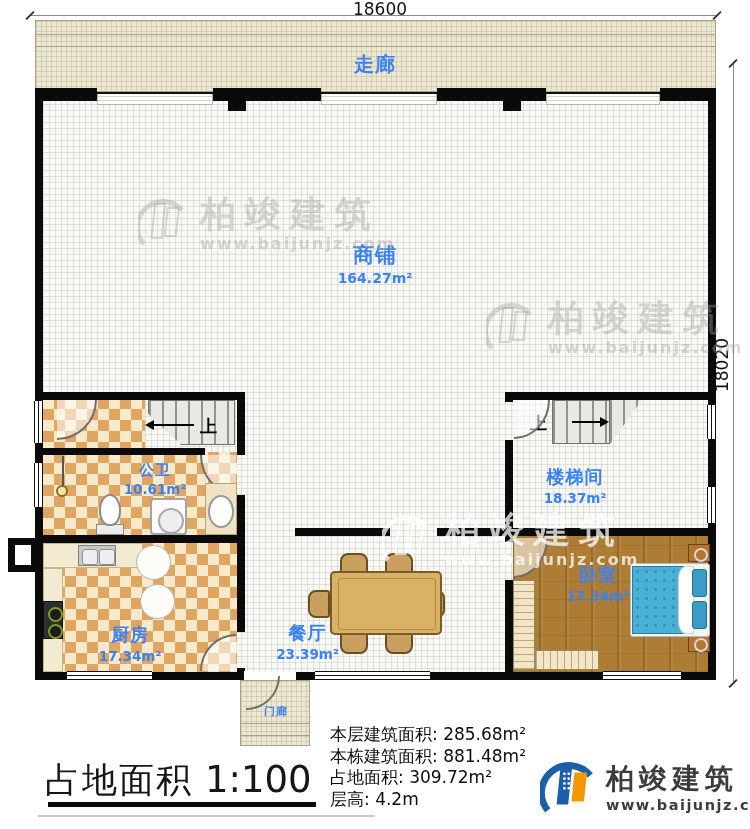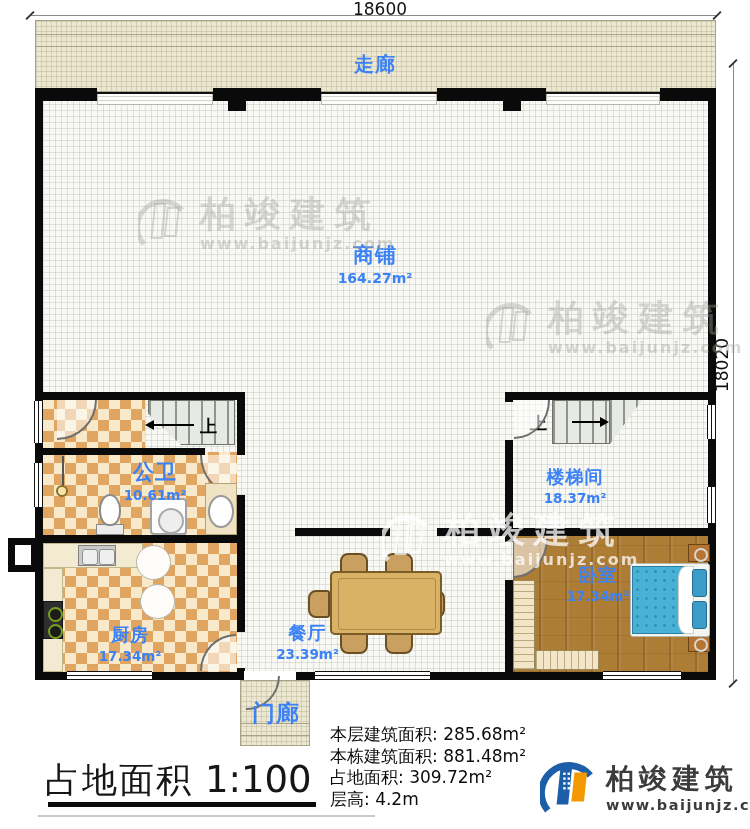--- a/index.html
+++ b/index.html
@@ -201,41 +201,41 @@
     <div class="abs" style="left:0;top:42px;width:68px;height:1px;background:#a8a287;"></div>
     <div class="abs" style="left:0;top:54px;width:68px;height:1px;background:#a8a287;"></div>
   </div>
   <div class="arc" style="left:246px;top:676px;width:34px;height:34px;border-width:0 2px 2px 0;border-radius:0 0 100% 0;background:transparent;"></div>
 
   <div class="rlabel" style="left:290px;top:243px;width:170px;">
     <span class="nm" style="font-size:21px;">商铺</span><br>
     <span class="ar" style="font-size:14px;">164.27m²</span>
   </div>
   <div class="rlabel" style="left:105px;top:460px;width:100px;">
-    <span class="nm" style="font-size:21px;">公卫</span><br>
+    <span class="nm" style="font-size:15px;">公卫</span><br>
     <span class="ar">10.61m²</span>
   </div>
   <div class="rlabel" style="left:80px;top:624px;width:100px;">
     <span class="nm">厨房</span><br>
     <span class="ar">17.34m²</span>
   </div>
   <div class="rlabel" style="left:255px;top:622px;width:105px;">
     <span class="nm">餐厅</span><br>
     <span class="ar">23.39m²</span>
   </div>
   <div class="rlabel" style="left:520px;top:466px;width:110px;">
     <span class="nm">楼梯间</span><br>
     <span class="ar">18.37m²</span>
   </div>
   <div class="rlabel" style="left:548px;top:564px;width:100px;">
     <span class="nm">卧室</span><br>
     <span class="ar">17.34m²</span>
   </div>
   <div class="rlabel" style="left:248px;top:700px;width:56px;">
-    <span class="nm" style="font-size:23px;">门廊</span>
+    <span class="nm" style="font-size:11px;">门廊</span>
   </div>
 
   <div class="watermark wm-gray" style="left:138px;top:196px;">
     <svg width="52" height="56" viewBox="0 0 52 56">
       <path d="M6 48 A 22 22 0 0 1 44 14" fill="none" stroke="currentColor" stroke-width="5"></path>
       <rect x="18" y="8" width="10" height="34" fill="none" stroke="currentColor" stroke-width="2" transform="skewX(-6)"></rect>
       <rect x="31" y="12" width="11" height="28" fill="none" stroke="currentColor" stroke-width="2" transform="skewX(-6)"></rect>
     </svg>
     <div>
       <div class="wm-name">柏竣建筑</div>

